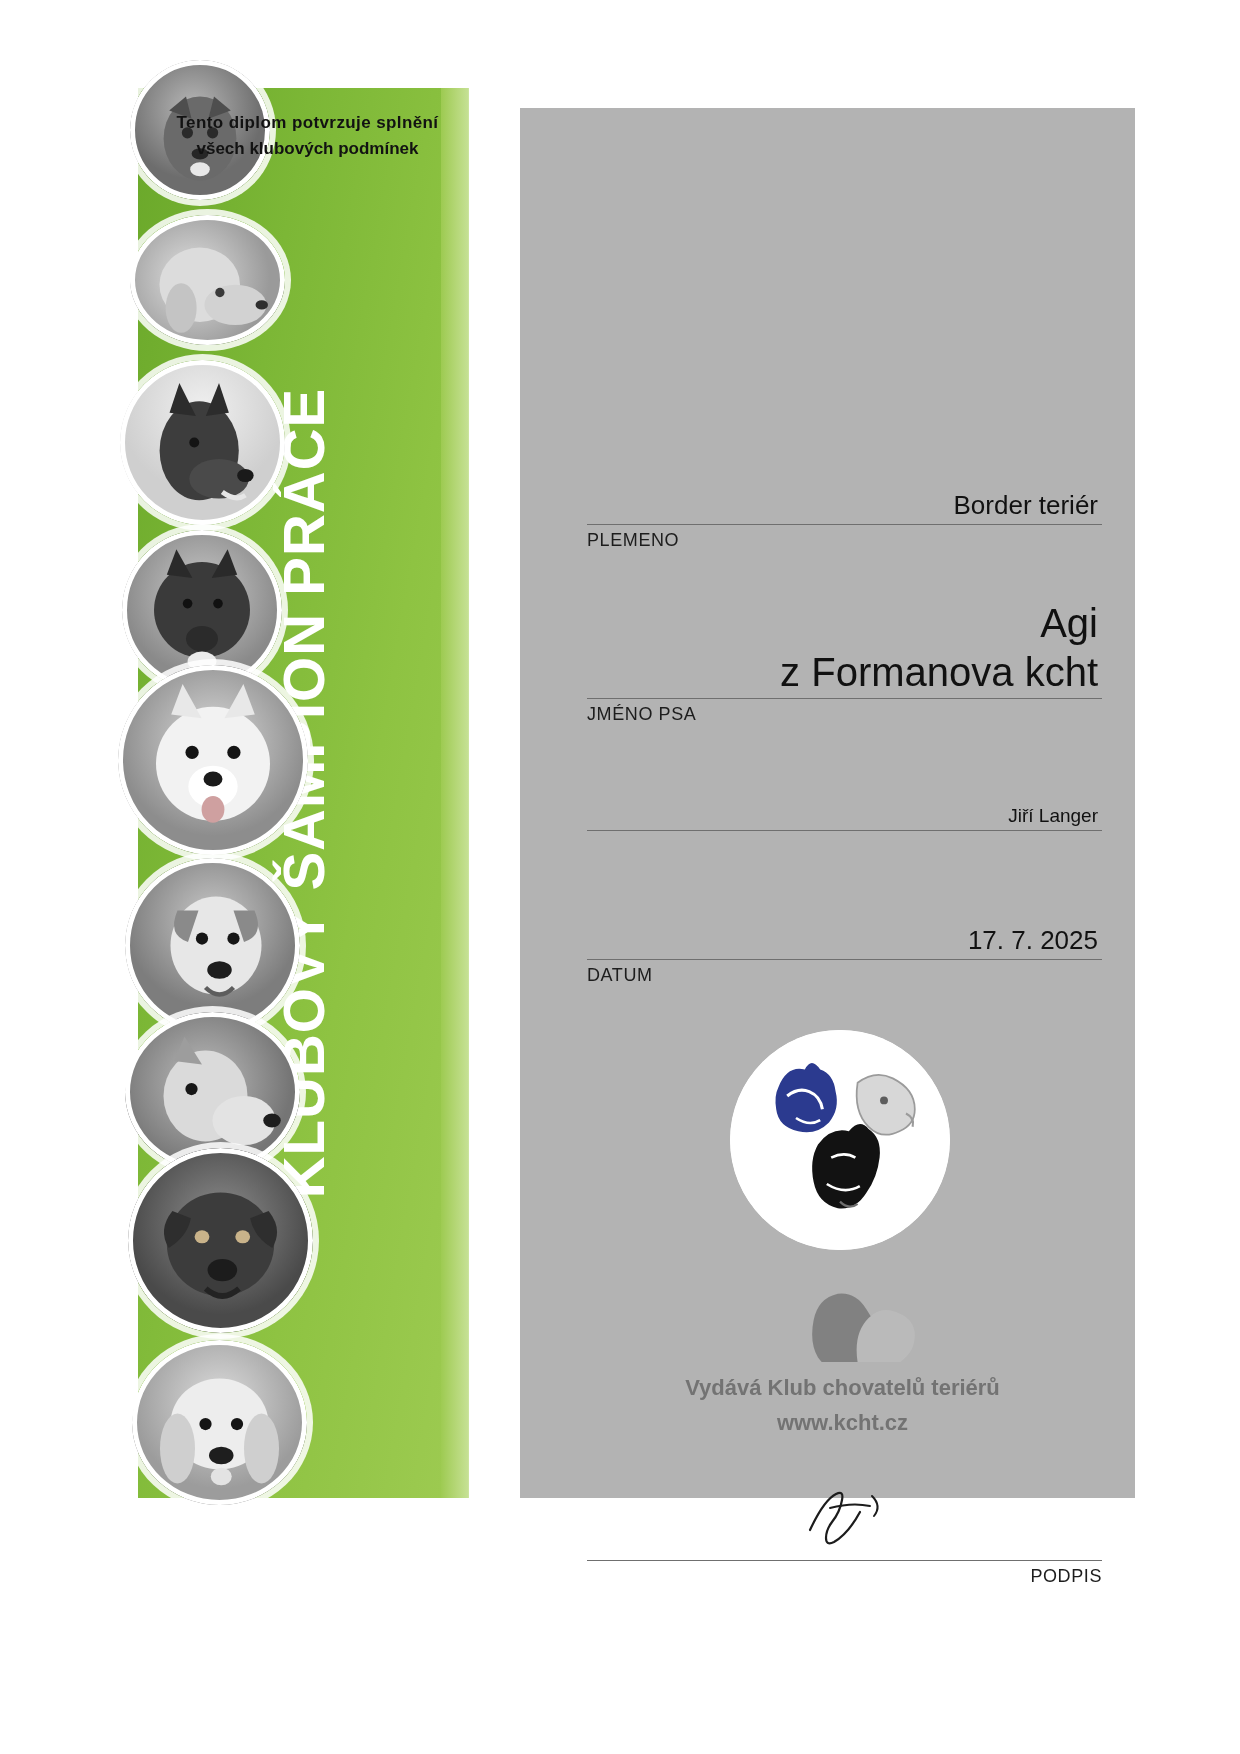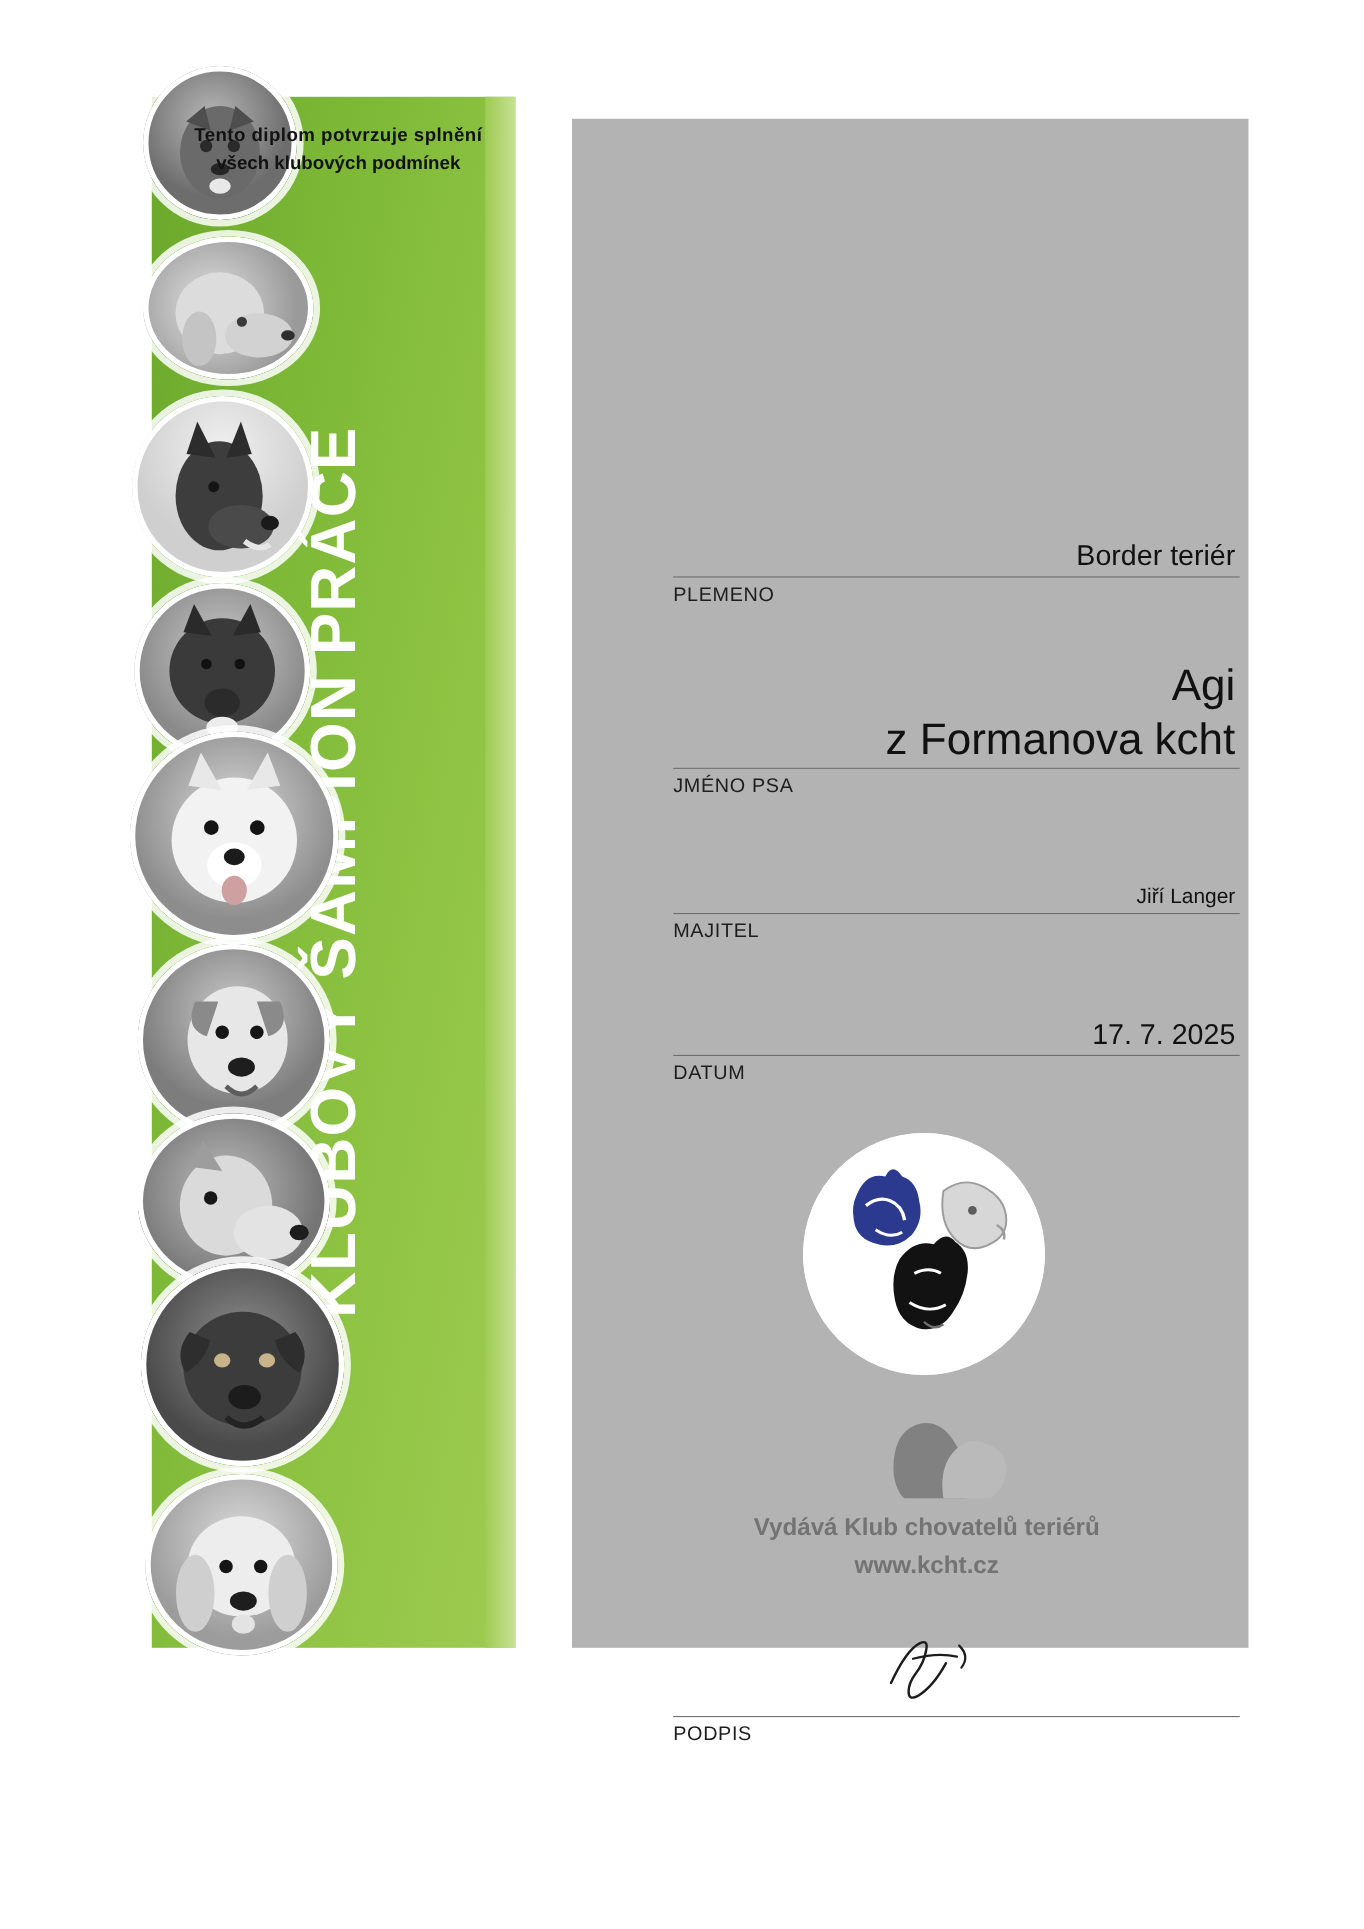--- a/index.html
+++ b/index.html
@@ -107,21 +107,21 @@
     text-align: center;
     color: #121212;
     font-size: 17px;
     font-weight: bold;
     line-height: 1.55;
   }
   .headline .l1 { letter-spacing: .4px; }
 
   .field {
     position: absolute;
-    left: 612px;
+    left: 587px;
     width: 515px;
   }
   .field .value {
     text-align: right;
     color: #111111;
     padding-right: 4px;
     padding-bottom: 3px;
     white-space: nowrap;
   }
   .field .rule {
@@ -146,21 +146,21 @@
     line-height: 1.18;
     padding-bottom: 2px;
   }
 
   #field-owner { top: 805px; }
   #field-owner .value { font-size: 19px; }
 
   #field-date { top: 925px; }
   #field-date .value { font-size: 26px; }
 
-  #field-signature { top: 1505px; }
+  #field-signature { top: 1505px; text-align: right; }
   #field-signature .value {
     font-size: 26px;
     height: 52px;
   }
 
   
   .logo-circle {
     position: absolute;
     left: 730px;
     top: 1030px;
@@ -407,21 +407,20 @@
   <div class="field" id="field-dogname">
     <div class="value">Agi</div>
     <div class="value">z Formanova kcht</div>
     <div class="rule"></div>
     <div class="label">JMÉNO PSA</div>
   </div>
 
   <div class="field" id="field-owner">
     <div class="value">Jiří Langer</div>
     <div class="rule"></div>
-    <div class="label">MAJITEL</div>
   </div>
 
   <div class="field" id="field-date">
     <div class="value">17. 7. 2025</div>
     <div class="rule"></div>
     <div class="label">DATUM</div>
   </div>
 
   <div class="logo-circle">
     <svg viewBox="0 0 100 100" width="220" height="220">

